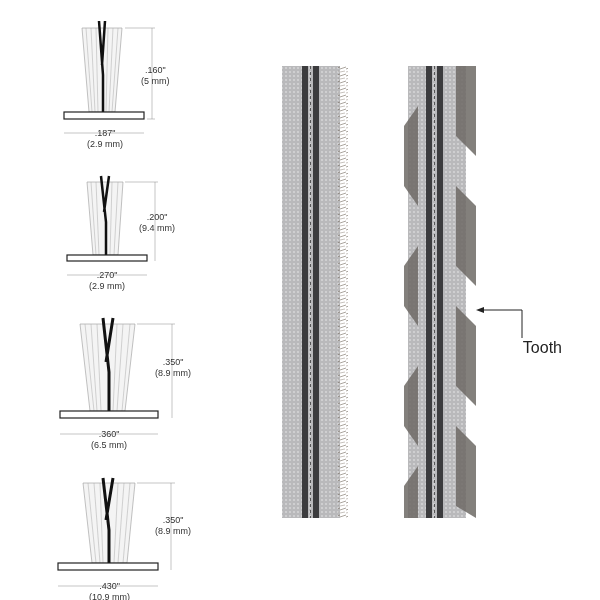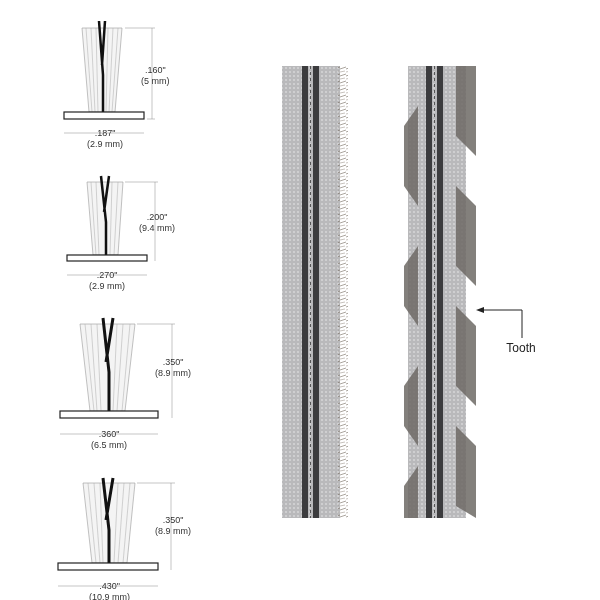--- a/index.html
+++ b/index.html
@@ -1,20 +1,20 @@
 <!DOCTYPE html>
 <html><head>
 <meta charset="utf-8">
 <style>
   html, body { margin:0; padding:0; background:#ffffff; }
   body { width:600px; height:600px; position:relative; overflow:hidden; font-family:"Liberation Sans", sans-serif; }
   .profile { position:absolute; }
   .lbl { position:absolute; font-size:9px; color:#333; text-align:center; line-height:11px; white-space:nowrap; }
   .strip { position:absolute; }
-  .callout { position:absolute; font-size:12px; color:#222; line-height:14px; text-align:center; }
+  .callout { position:absolute; font-size:16px; color:#222; line-height:14px; text-align:right; }
 </style>
 </head>
 <body>
 
 <div class="profile" style="left:55px;top:15px;width:120px;height:135px;">
   <svg width="120" height="135">
     <polygon points="27,13 67,13 60,97 34,97" fill="#f4f4f4" stroke="#999" stroke-width="0.6"></polygon>
     <g stroke="#aaa" stroke-width="0.5">
       <line x1="31" y1="13" x2="37" y2="97"></line>
         <line x1="36" y1="13" x2="40" y2="97"></line>

